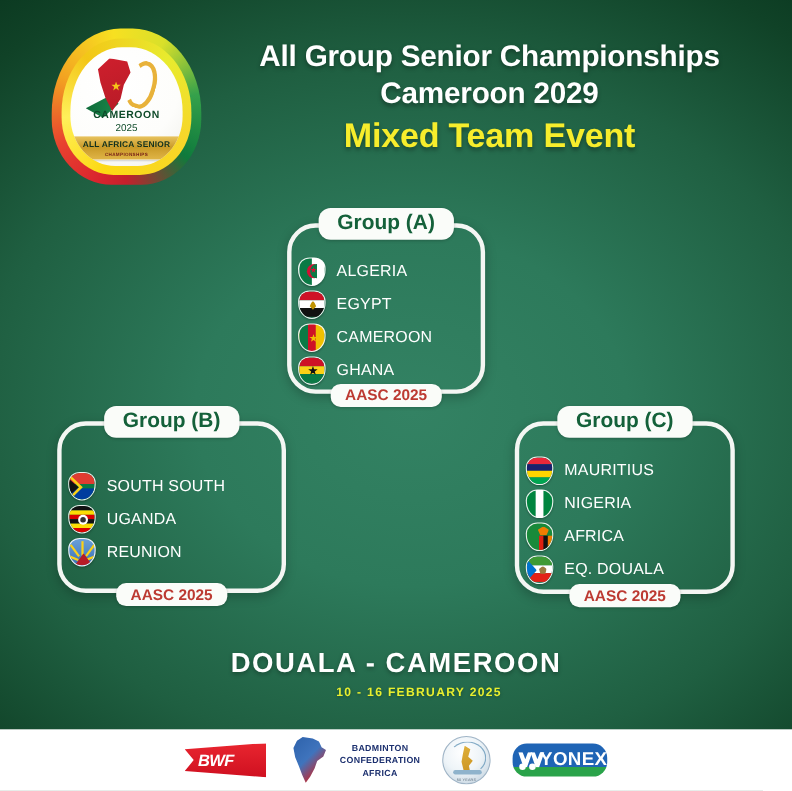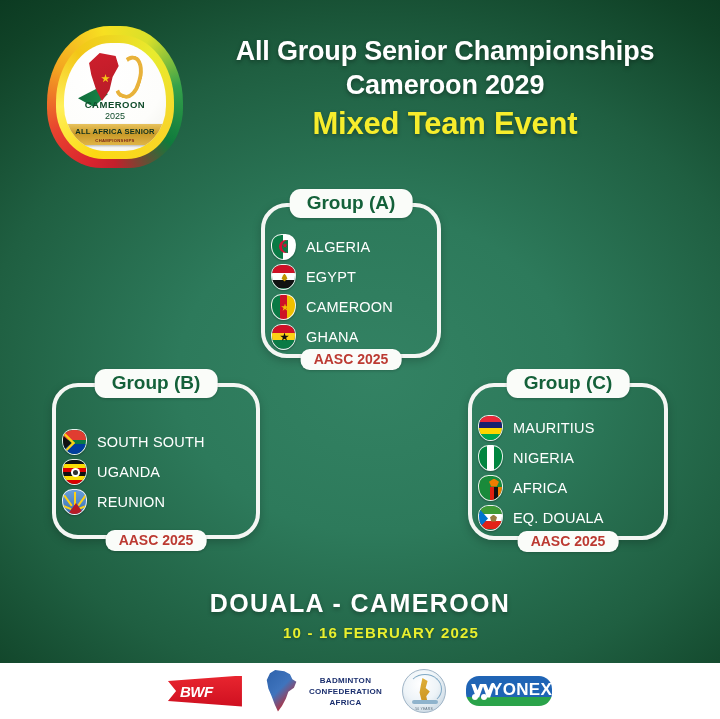--- a/index.html
+++ b/index.html
@@ -325,21 +325,21 @@
   .venue-city {
     color: #ffffff;
     font-size: 25px;
     font-weight: bold;
     letter-spacing: 1.4px;
     text-shadow: 0 2px 4px rgba(0,0,0,.3);
   }
   .venue-dates {
     margin-top: 6px;
     color: #e9ef2e;
-    font-size: 15px;
+    font-size: 11px;
     font-weight: bold;
     letter-spacing: 1.2px;
     text-shadow: 0 1px 3px rgba(0,0,0,.3);
     margin-left: 42px;
   }
 
   
   .sponsor-bar {
     position: absolute;
     left: 0; bottom: 0;

